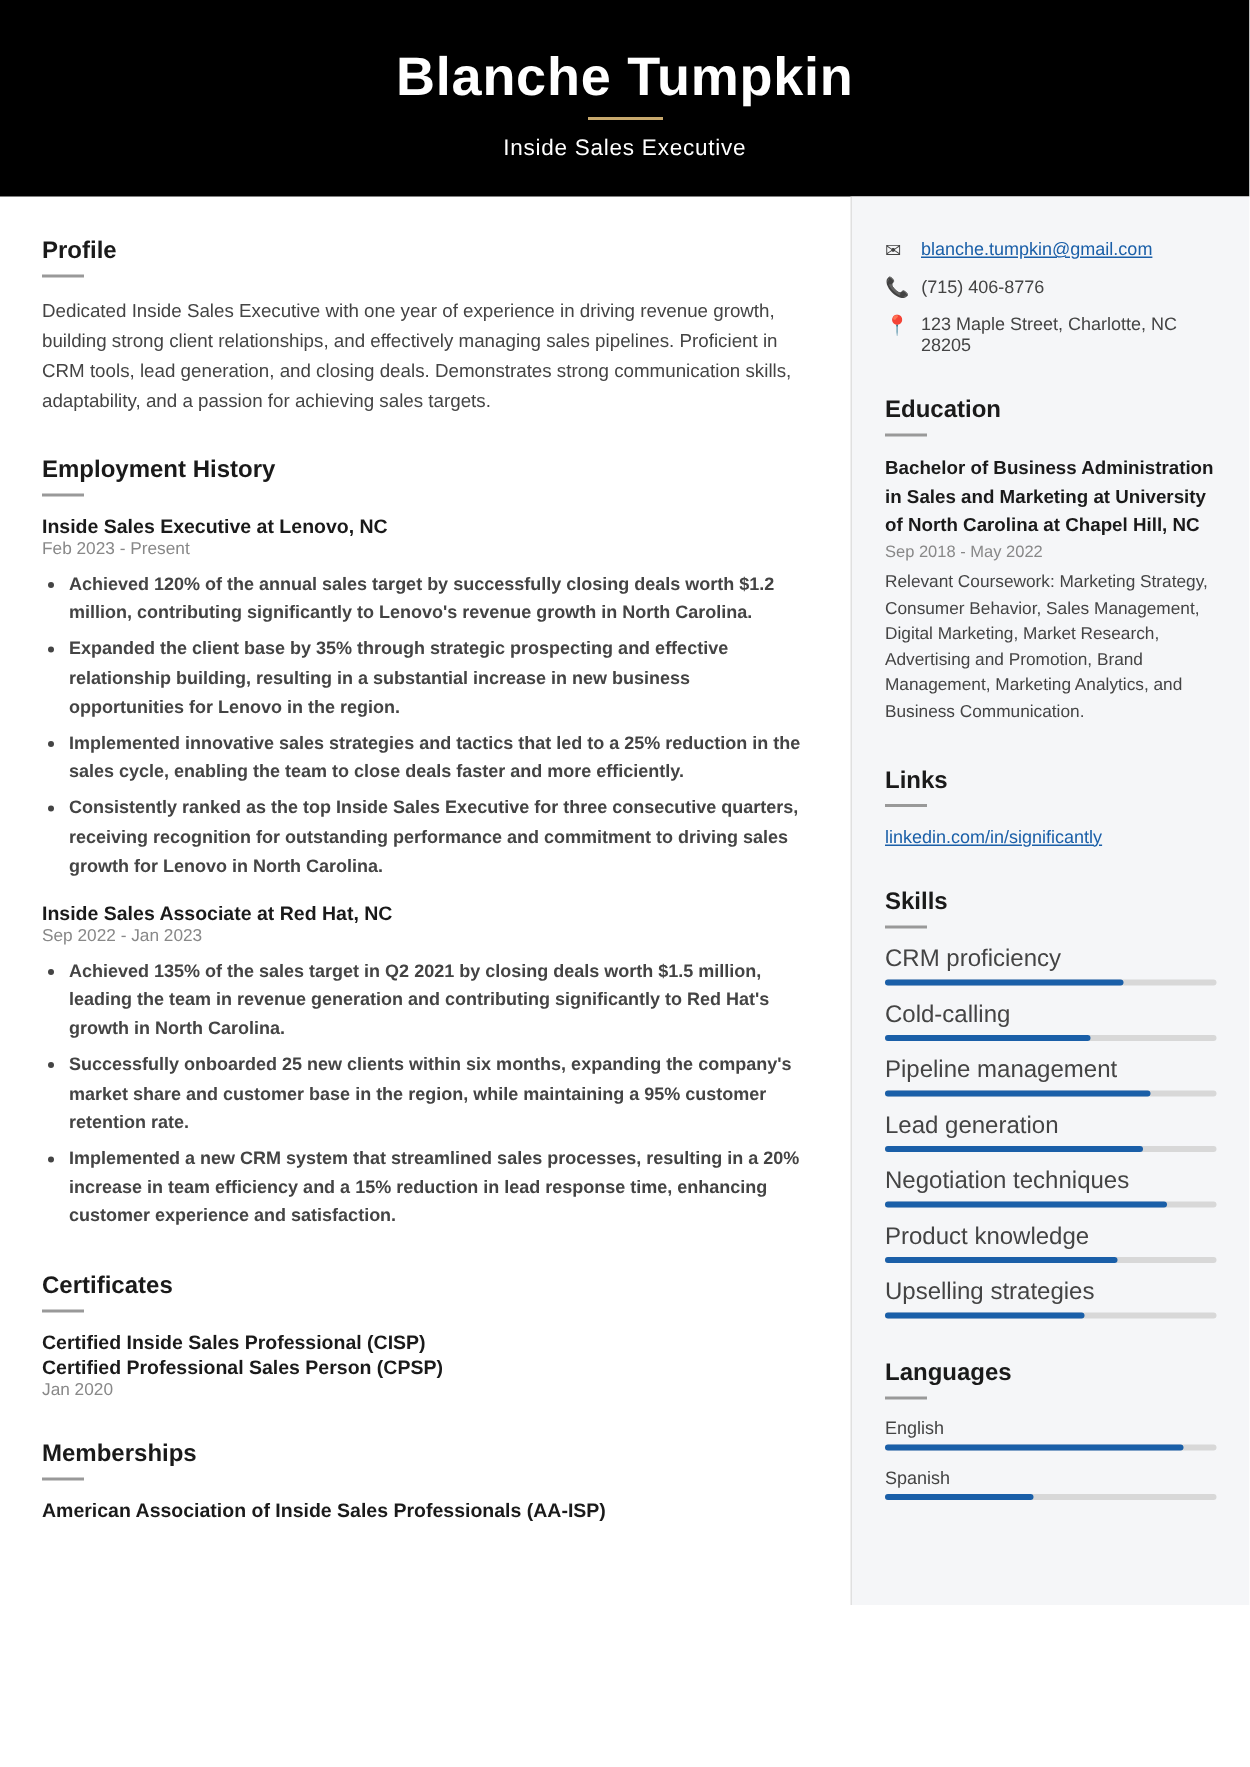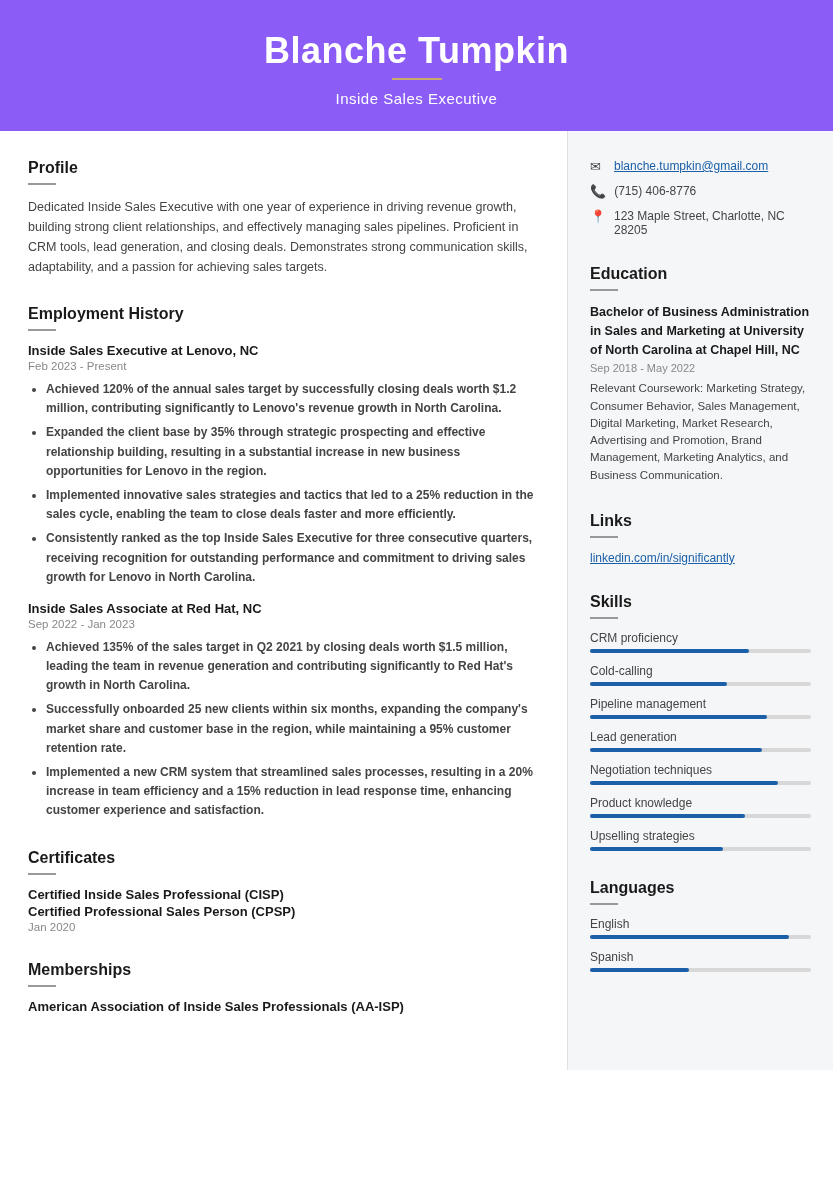--- a/index.html
+++ b/index.html
@@ -7,21 +7,21 @@
       font-family: Arial, sans-serif;
       font-size: 13px;
       color: #333;
       background: #fff;
       width: 833px;
       min-height: 1178px;
     }
 
     
     .header {
-      background-color: #8b5cf6;
+      background-color: #000000;
       color: #fff;
       text-align: center;
       padding: 30px 20px 24px;
     }
     .header h1 {
       font-size: 36px;
       font-weight: 700;
       letter-spacing: 0.5px;
       margin-bottom: 6px;
     }
@@ -169,21 +169,21 @@
       font-size: 12px;
       color: #1a5fa8;
       text-decoration: underline;
     }
 
     
     .skill-item {
       margin-bottom: 11px;
     }
     .skill-label {
-      font-size: 12px;
+      font-size: 16px;
       color: #444;
       margin-bottom: 4px;
     }
     .skill-bar-bg {
       height: 4px;
       background: #d8d8d8;
       border-radius: 2px;
       width: 100%;
     }
     .skill-bar-fill {

